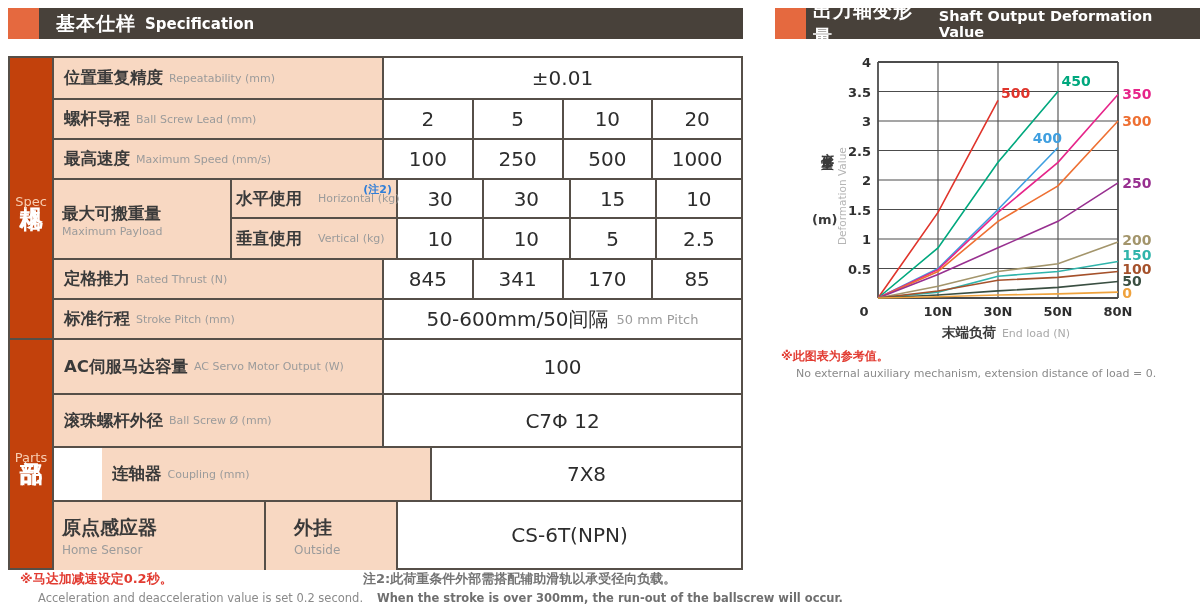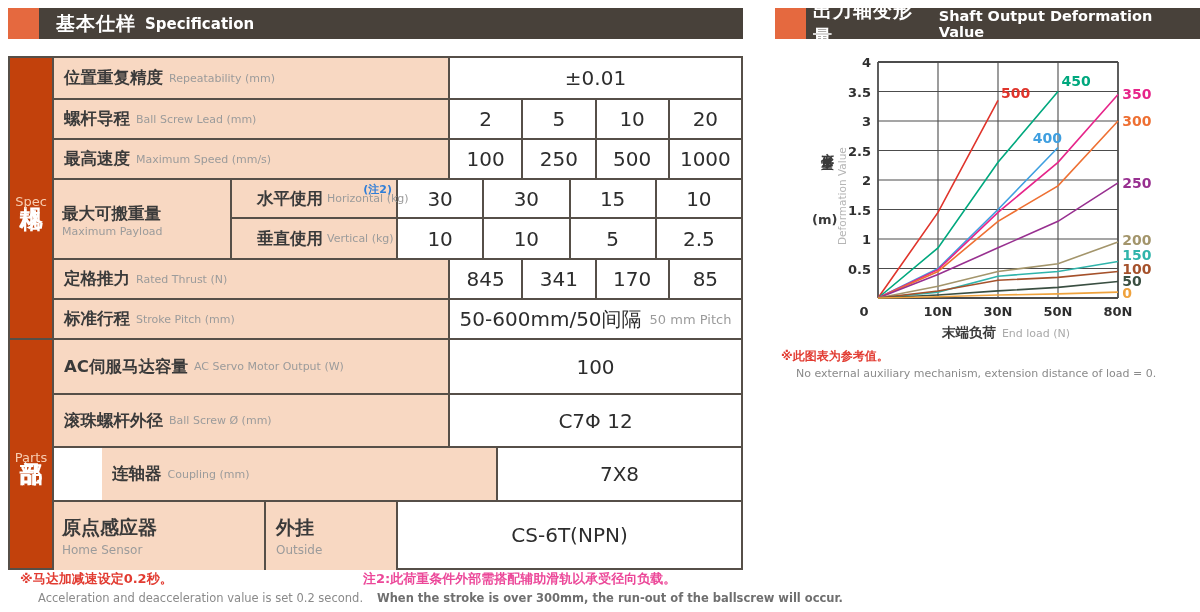--- a/index.html
+++ b/index.html
@@ -28,28 +28,28 @@
     width:44px;background:#c2410c;color:#fff;flex:none;
     display:flex;flex-direction:column;align-items:center;justify-content:center;
     border-right:2px solid #564f48;box-sizing:border-box;
   }
   .g-side-zh{font-size:23px;font-weight:bold;writing-mode:vertical-rl;letter-spacing:2px;line-height:1.1;}
   .g-side-en{font-size:13px;color:#f8cdb1;margin-top:3px;}
   .g-rows{flex:1;display:flex;flex-direction:column;min-width:0;}
   .t-row{display:flex;box-sizing:border-box;}
   .t-row + .t-row{border-top:2px solid #564f48;}
   .c-label{
-    width:396px;flex:none;background:#f8d8c2;box-sizing:border-box;
+    width:330px;flex:none;background:#f8d8c2;box-sizing:border-box;
     border-right:2px solid #564f48;display:flex;align-items:center;
     padding-left:10px;gap:6px;position:relative;
   }
   .c-label-main{width:178px;flex:none;background:#f8d8c2;box-sizing:border-box;
     border-right:2px solid #564f48;display:flex;flex-direction:column;justify-content:center;padding-left:8px;}
   .c-label-sub{width:166px;flex:none;background:#f8d8c2;box-sizing:border-box;
-    border-right:2px solid #564f48;display:flex;align-items:center;padding-left:25px;gap:4px;position:relative;}
+    border-right:2px solid #564f48;display:flex;align-items:center;padding-left:4px;gap:16px;position:relative;}
   .zh{font-size:16.5px;font-weight:bold;color:#3a3a3a;white-space:nowrap;}
   .en{font-size:11px;color:#9b9b9b;white-space:nowrap;}
   .stacked{flex-direction:column;align-items:flex-start;justify-content:center;gap:2px;}
   .zh-big{font-size:19px;font-weight:bold;color:#3a3a3a;}
   .vals{flex:1;display:flex;min-width:0;}
   .c-val{
     flex:1;display:flex;align-items:center;justify-content:center;
     font-size:20px;color:#2d2d2d;box-sizing:border-box;border-right:2px solid #564f48;background:#fff;
   }
   .c-val:last-child{border-right:none;}
@@ -57,21 +57,21 @@
     font-size:20px;color:#2d2d2d;background:#fff;gap:8px;}
   .c-span .sub-gray{font-size:13px;color:#9b9b9b;}
   .note2-sup{position:absolute;top:2px;right:4px;font-size:11px;color:#2f7ed8;font-weight:bold;}
   .h40{height:40px;}.h53{height:53px;}.h54{height:54px;padding-left:48px;}.h68{height:68px;}.h80{height:80px;}
   .payload-sub{flex:1;display:flex;flex-direction:column;min-width:0;}
   .payload-sub .sub-line{display:flex;height:40px;box-sizing:border-box;}
   .payload-sub .sub-line:first-child{border-bottom:2px solid #564f48;}
   
   .fn-red{color:#e23c32;font-size:13px;font-weight:bold;}
   .fn-gray{color:#8a8a8a;font-size:11.5px;}
-  .fn-blue{color:#ec4899;font-size:13px;font-weight:bold;}
+  .fn-blue{color:#737373;font-size:13px;font-weight:bold;}
   .fn-gray2{color:#6f6f6f;font-size:11.5px;font-weight:600;}
   
   .tick{font-size:13px;font-weight:bold;fill:#2f2f2f;}
   .tick-x{font-size:13px;font-weight:bold;fill:#2f2f2f;}
   .series-label{font-size:14px;font-weight:bold;}
   .xtitle-zh{font-size:13.5px;font-weight:bold;fill:#3a3a3a;}
   .xtitle-en{font-size:11px;fill:#a9a9a9;}
   .y-zh{writing-mode:vertical-rl;font-size:13px;font-weight:bold;color:#3a3a3a;letter-spacing:3px;}
   .y-unit{font-size:13px;font-weight:bold;color:#3a3a3a;}
   .y-en{writing-mode:vertical-rl;transform:rotate(180deg);font-size:10.5px;color:#b5b5b5;white-space:nowrap;}
@@ -228,21 +228,21 @@
         <div class="vals">
             <div class="c-span">7X8</div>
           </div>
       </div>
 
       <div class="t-row h68">
         <div class="c-label-main stacked h68" style="width:212px;display:flex;">
           <span class="zh-big">原点感应器</span>
           <span class="en" style="font-size:12px;">Home Sensor</span>
         </div>
-        <div class="c-label-sub stacked h68" style="width:132px;display:flex;padding-left:10px;">
+        <div class="c-label-sub stacked h68" style="width:132px;display:flex;padding-left:28px;">
           <span class="zh-big">外挂</span>
           <span class="en" style="font-size:12px;">Outside</span>
         </div>
         <div class="vals">
             <div class="c-span">CS-6T(NPN)</div>
           </div>
       </div>
 
     </div>
   </div>

